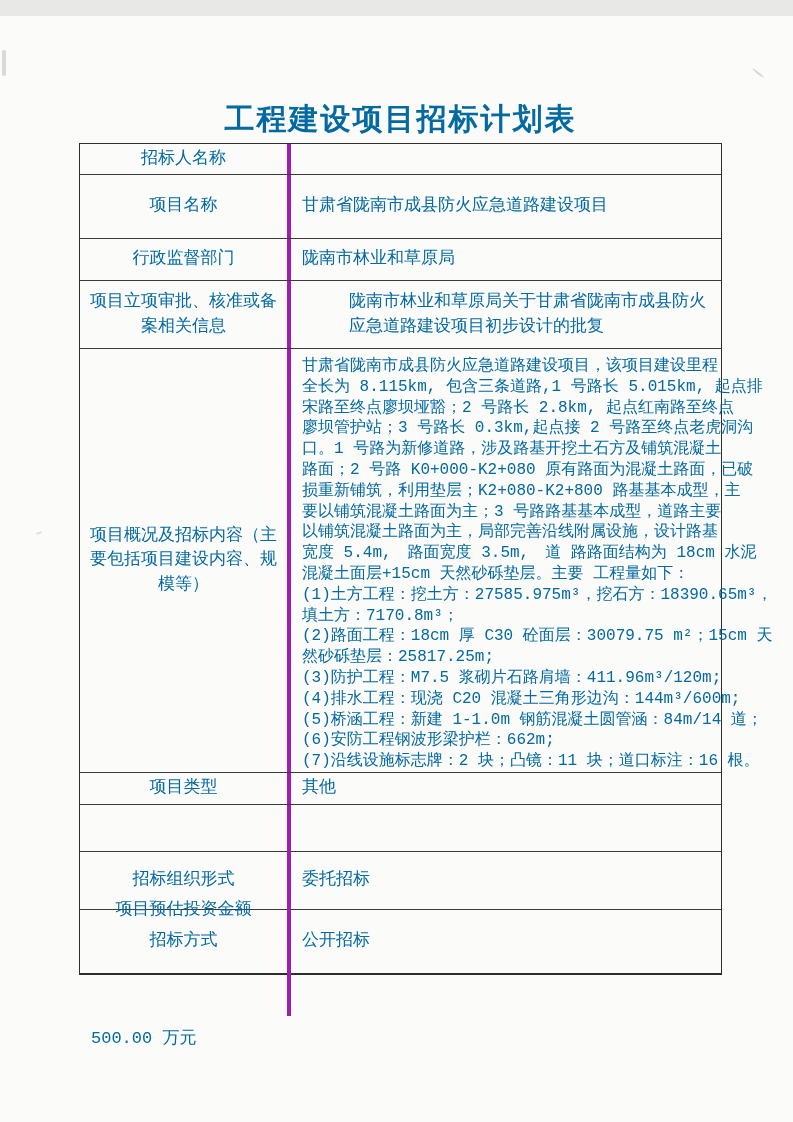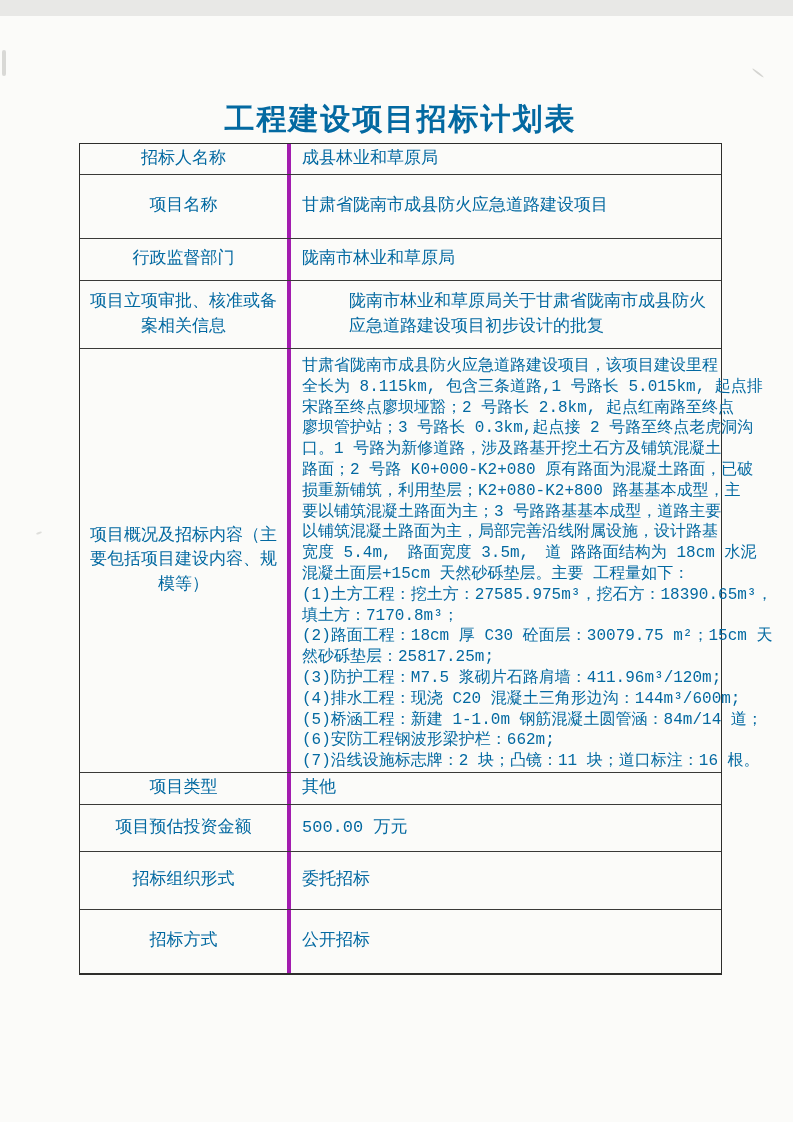--- a/index.html
+++ b/index.html
@@ -54,21 +54,21 @@
     padding:3px 8px 3px 11px;
     font-size:17px;
     line-height:1.45;
   }
   .r1 { height:31px; }
   .r2 { height:64px; }
   .r3 { height:42px;align-items:flex-end; }
   .r4 { height:68px;gap:47px; }
   .r5 { height:424px; }
   .r6 { height:32px; }
-  .r7 { height:47px; }
+  .r7 { height:47px;flex-direction:column; }
   .r8 { height:58px; }
   .r9 { height:63px; }
 
   .r5 .cell.value {
     justify-content:flex-start;
     padding-top:7px;
     font-size:16px;
     line-height:20.8px;
   }
   .r5 .cell.value .tline { white-space:nowrap; }
@@ -80,21 +80,20 @@
   <div class="speck s1"></div>
   <div class="speck s2"></div>
   <div class="speck s3"></div>
 
   <div class="title">工程建设项目招标计划表</div>
 
   <div class="form-table">
 
     <div class="row r1">
       <div class="cell label">招标人名称</div>
-      <div class="cell value">成县林业和草原局</div>
     </div>
 
     <div class="row r2">
       <div class="cell label">项目名称</div>
       <div class="cell value">甘肃省陇南市成县防火应急道路建设项目</div>
     </div>
 
     <div class="row r3">
       <div class="cell label">行政监督部门</div>
       <div class="cell value">陇南市林业和草原局</div>

